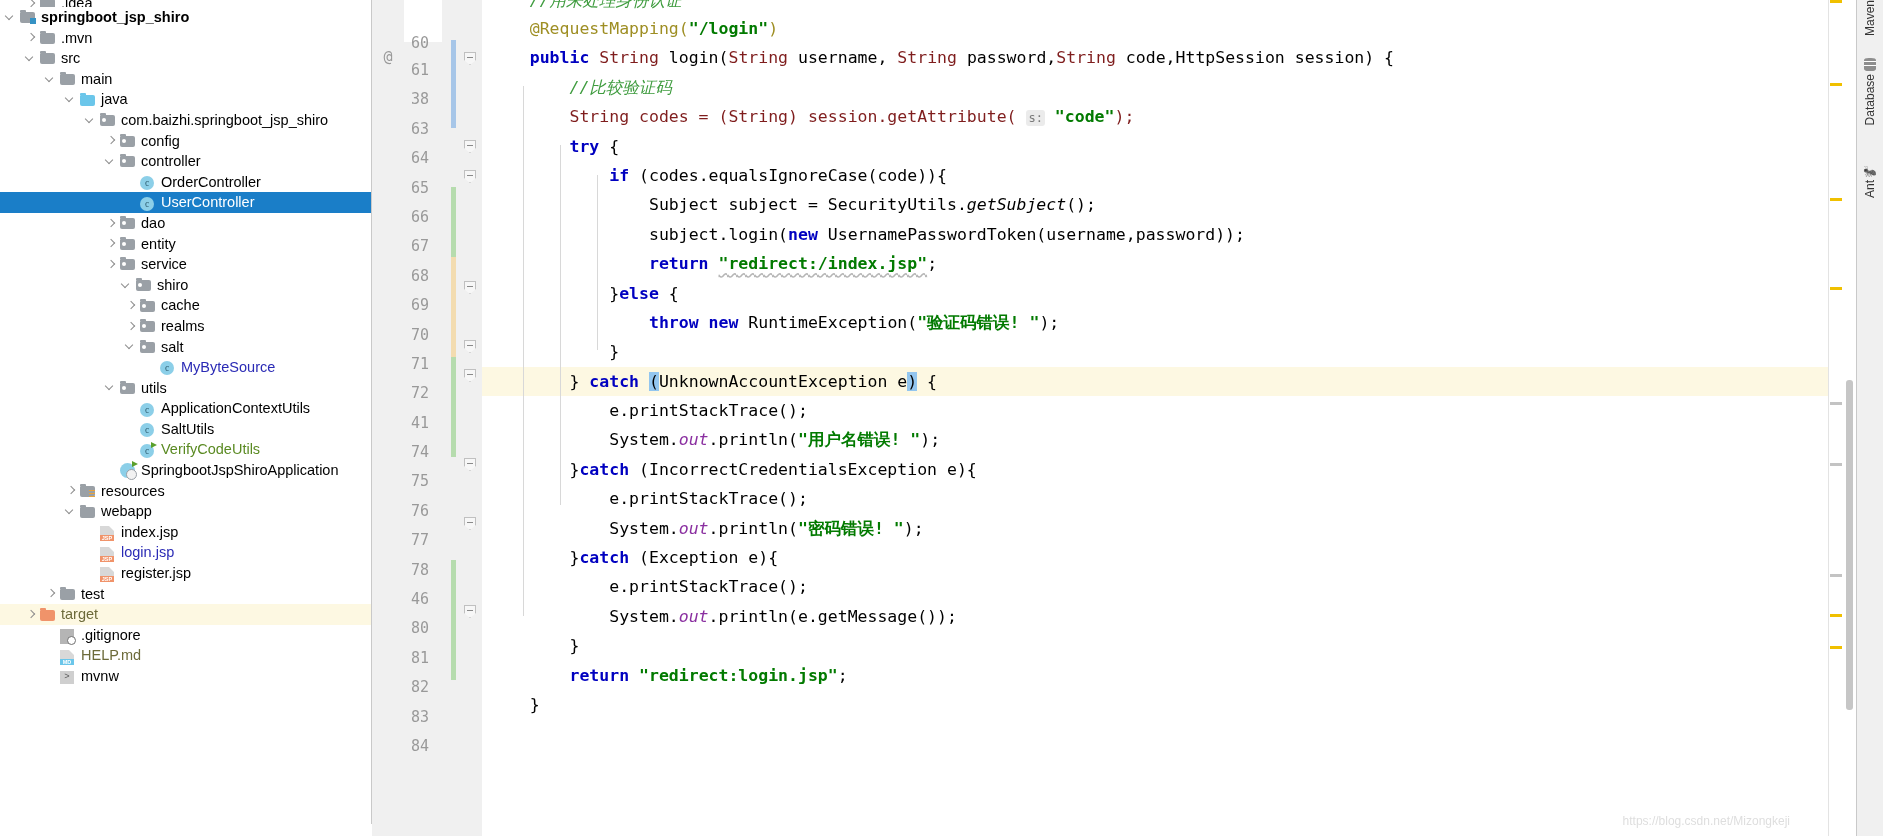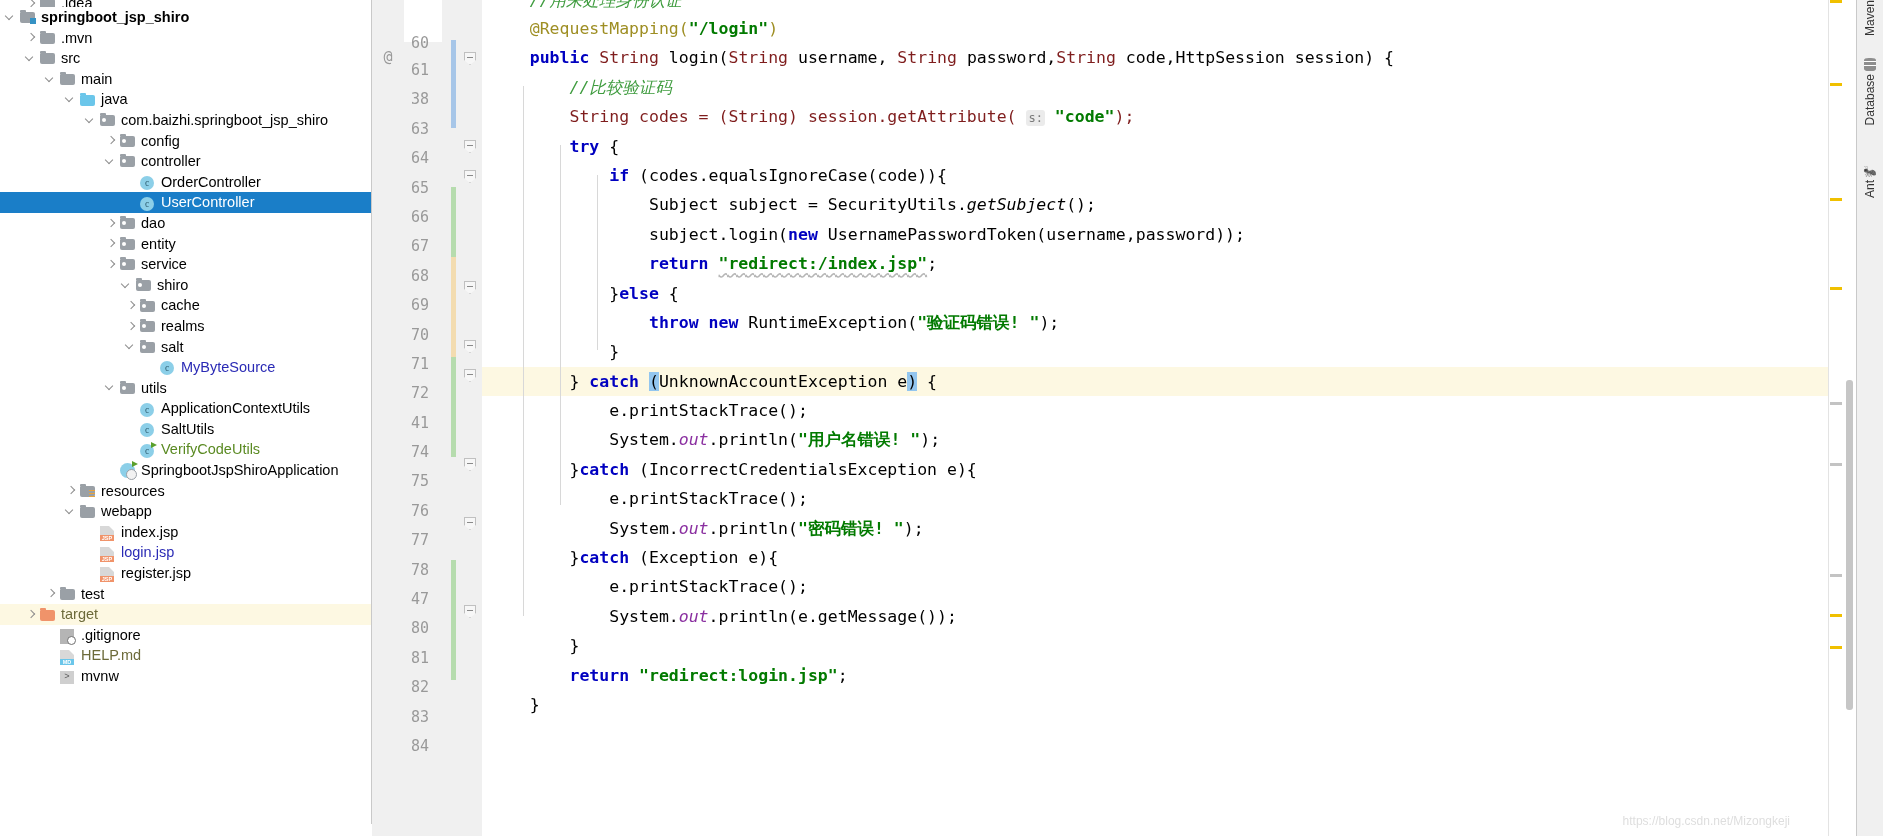--- a/index.html
+++ b/index.html
@@ -745,21 +745,21 @@
           <div class="ln">69</div>
           <div class="ln">70</div>
           <div class="ln">71</div>
           <div class="ln">72</div>
           <div class="ln">41</div>
           <div class="ln">74</div>
           <div class="ln">75</div>
           <div class="ln">76</div>
           <div class="ln">77</div>
           <div class="ln">78</div>
-          <div class="ln">47</div>
+          <div class="ln">46</div>
           <div class="ln">80</div>
           <div class="ln">81</div>
           <div class="ln">82</div>
           <div class="ln">83</div>
           <div class="ln">84</div>
         </div>
     </div>
 
     <div class="marker-col">
 

